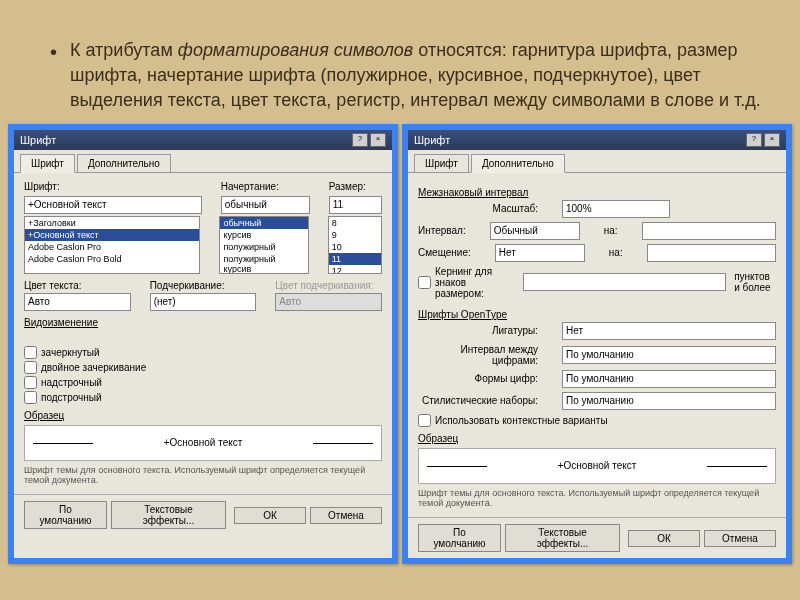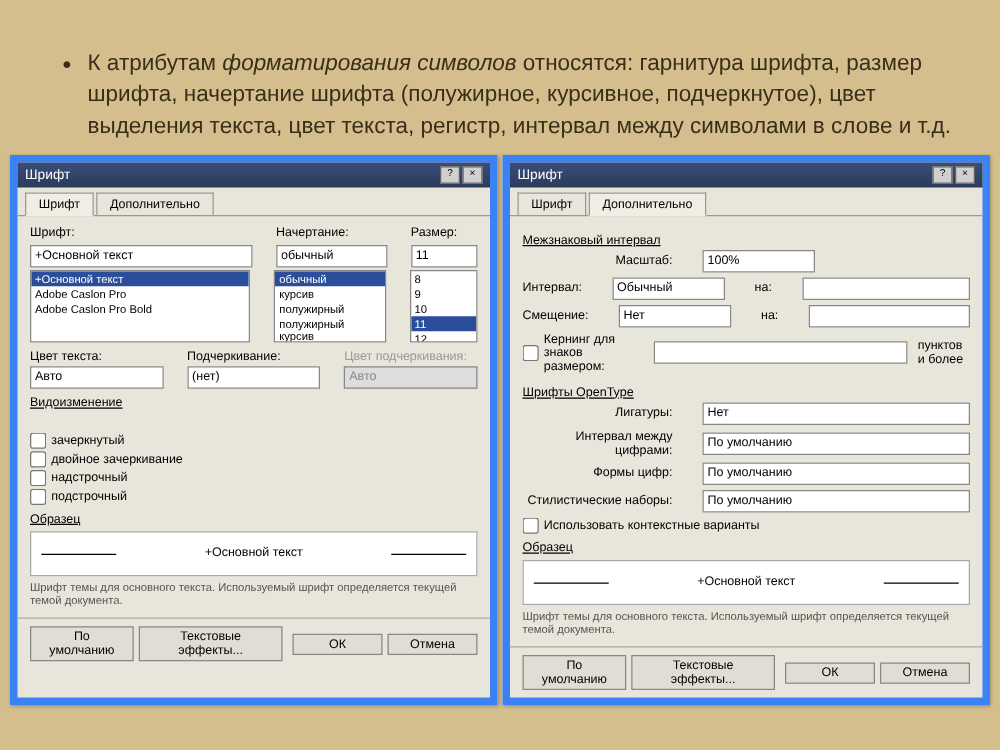--- a/index.html
+++ b/index.html
@@ -77,20 +77,21 @@
         <span class="lbl">Размер:</span>
       </div>
     </div>
     <div class="row3">
       <div class="col" style="flex:2"><input type="text" value="+Основной текст" style=""></div>
       <div class="col"><input type="text" value="обычный" style=""></div>
       <div class="col" style="flex:0.6"><input type="text" value="11" style=""></div>
     </div>
     <div class="row3">
       <div class="col listbox" style="flex:2">
+        <div>+Заголовки</div>
         <div class="sel">+Основной текст</div>
         <div>Adobe Caslon Pro</div>
         <div>Adobe Caslon Pro Bold</div>
       </div>
       <div class="col listbox">
         <div class="sel">обычный</div>
         <div>курсив</div>
         <div>полужирный</div>
         <div>полужирный курсив</div>
       </div>
@@ -161,21 +162,21 @@
     </div>
   </div>
   <div class="tabs">
     <div class="tab">Шрифт</div>
     <div class="tab active">Дополнительно</div>
   </div>
   <div class="dialog-body">
     <div class="section-title">Межзнаковый интервал</div>
     <div class="frow">
       <span class="flbl">Масштаб:</span>
-      <div class="field" style="width:90px;flex:none">100%</div>
+      <div class="field" style="width:108px;flex:none">100%</div>
     </div>
     <div class="frow">
       <span class="flbl">Интервал:</span>
       <div class="field" style="width:90px;flex:none">Обычный</div>
       <span>на:</span>
       <input type="text" class="mini-field" style="">
     </div>
     <div class="frow">
       <span class="flbl">Смещение:</span>
       <div class="field" style="width:90px;flex:none">Нет</div>

